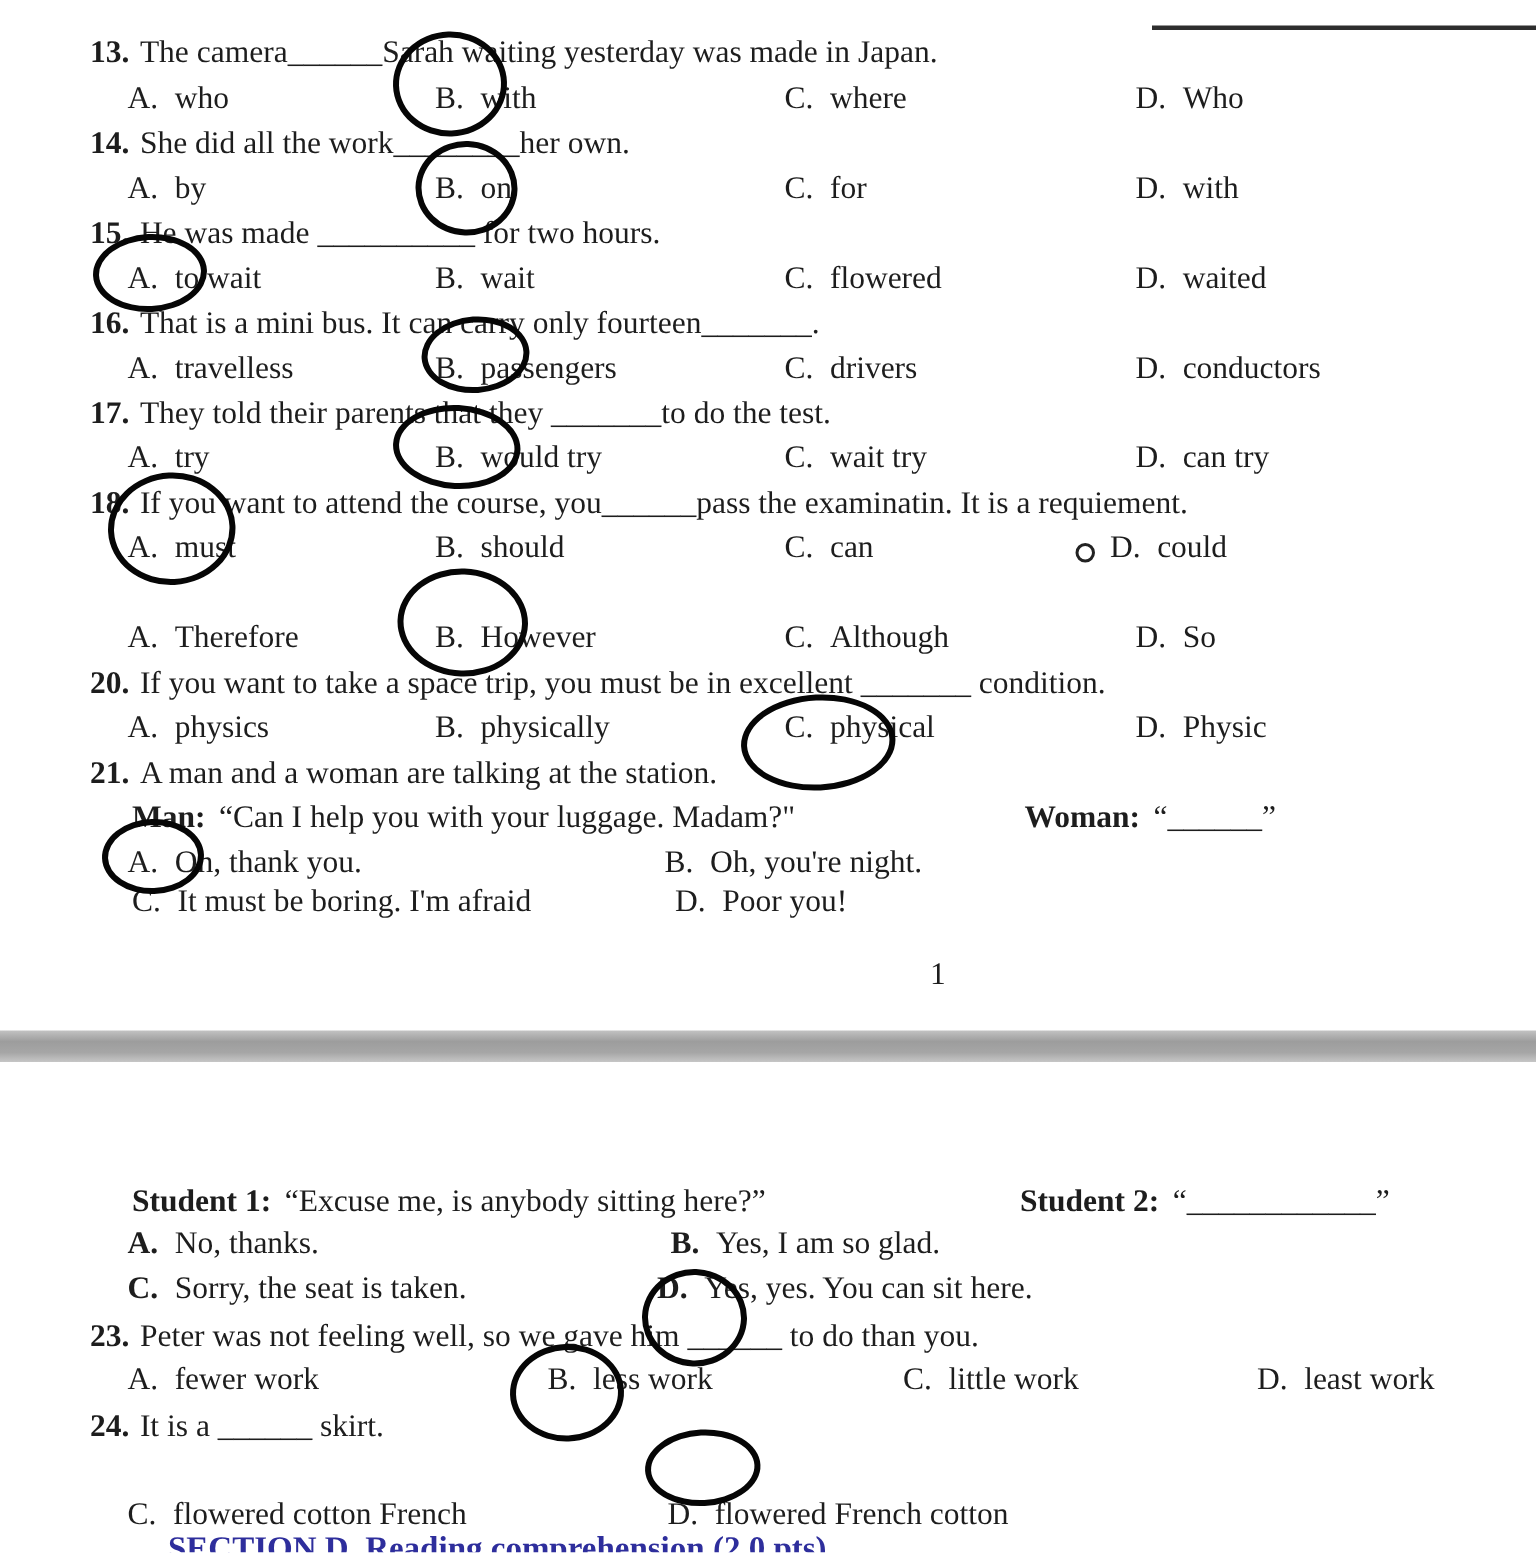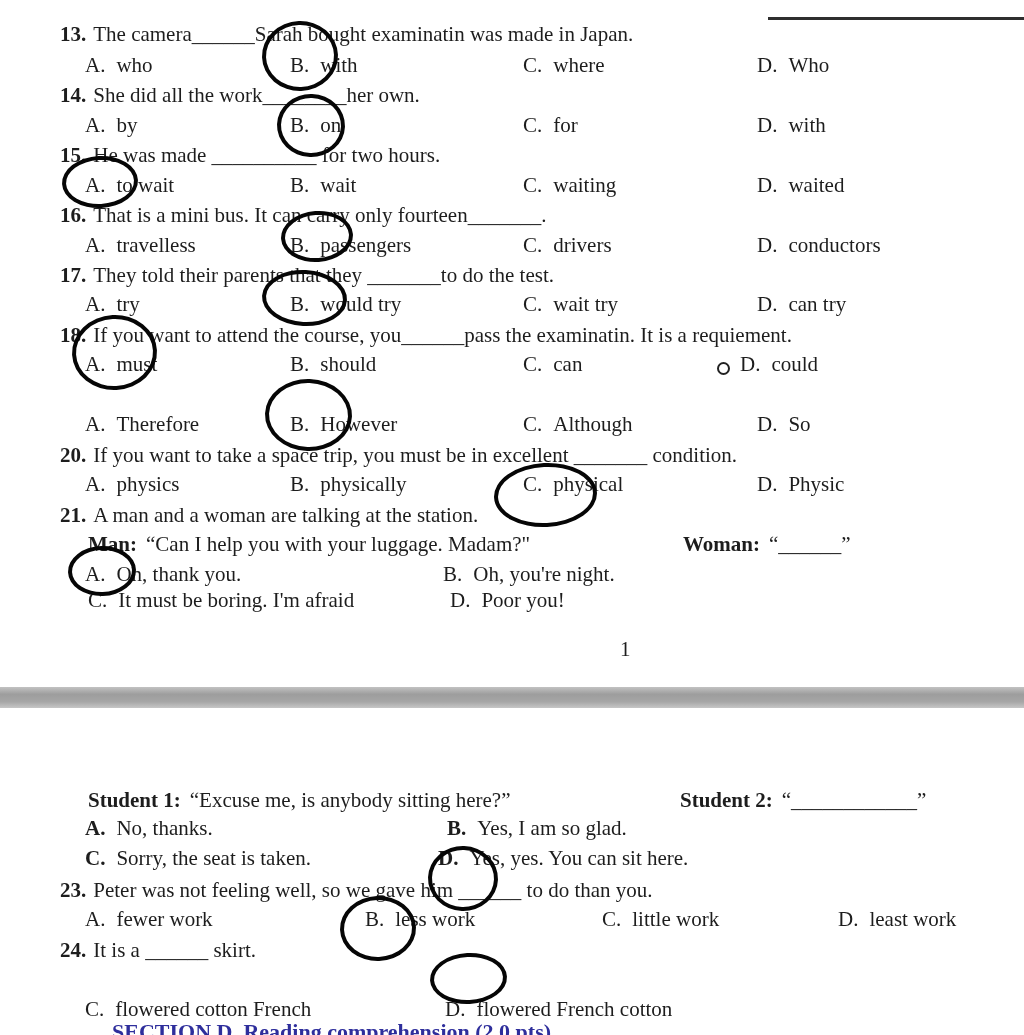--- a/index.html
+++ b/index.html
@@ -28,36 +28,36 @@
   .pagenum{position:absolute;left:620px;top:637px;}
   .footer-blue{position:absolute;left:112px;top:1019px;font-weight:bold;color:#2e2e9c;font-size:22px;}
 </style>
 </head>
 <body>
 
 <div class="page">
 
   <div class="topline"></div>
 
-  <div class="line" style="left:60px;top:22px"><span class="qnum">13.</span><span>The camera______Sarah bought examinatin was made in Japan.</span></div>
+  <div class="line" style="left:60px;top:22px"><span class="qnum">13.</span><span>The camera______Sarah waiting yesterday was made in Japan.</span></div>
   <div class="line opt" style="left:85px;top:53px"><span class="letter">A.</span><span>who</span></div>
   <div class="line opt" style="left:290px;top:53px"><span class="letter">B.</span><span>with</span></div>
   <div class="line opt" style="left:523px;top:53px"><span class="letter">C.</span><span>where</span></div>
   <div class="line opt" style="left:757px;top:53px"><span class="letter">D.</span><span>Who</span></div>
 
   <div class="line" style="left:60px;top:83px"><span class="qnum">14.</span><span>She did all the work________her own.</span></div>
   <div class="line opt" style="left:85px;top:113px"><span class="letter">A.</span><span>by</span></div>
   <div class="line opt" style="left:290px;top:113px"><span class="letter">B.</span><span>on</span></div>
   <div class="line opt" style="left:523px;top:113px"><span class="letter">C.</span><span>for</span></div>
   <div class="line opt" style="left:757px;top:113px"><span class="letter">D.</span><span>with</span></div>
 
   <div class="line" style="left:60px;top:143px"><span class="qnum">15.</span><span>He was made __________ for two hours.</span></div>
   <div class="line opt" style="left:85px;top:173px"><span class="letter">A.</span><span>to wait</span></div>
   <div class="line opt" style="left:290px;top:173px"><span class="letter">B.</span><span>wait</span></div>
-  <div class="line opt" style="left:523px;top:173px"><span class="letter">C.</span><span>waiting</span></div>
+  <div class="line opt" style="left:523px;top:173px"><span class="letter">C.</span><span>flowered</span></div>
   <div class="line opt" style="left:757px;top:173px"><span class="letter">D.</span><span>waited</span></div>
 
   <div class="line" style="left:60px;top:203px"><span class="qnum">16.</span><span>That is a mini bus. It can carry only fourteen_______.</span></div>
   <div class="line opt" style="left:85px;top:233px"><span class="letter">A.</span><span>travelless</span></div>
   <div class="line opt" style="left:290px;top:233px"><span class="letter">B.</span><span>passengers</span></div>
   <div class="line opt" style="left:523px;top:233px"><span class="letter">C.</span><span>drivers</span></div>
   <div class="line opt" style="left:757px;top:233px"><span class="letter">D.</span><span>conductors</span></div>
 
   <div class="line" style="left:60px;top:263px"><span class="qnum">17.</span><span>They told their parents that they _______to do the test.</span></div>
   <div class="line opt" style="left:85px;top:292px"><span class="letter">A.</span><span>try</span></div>

